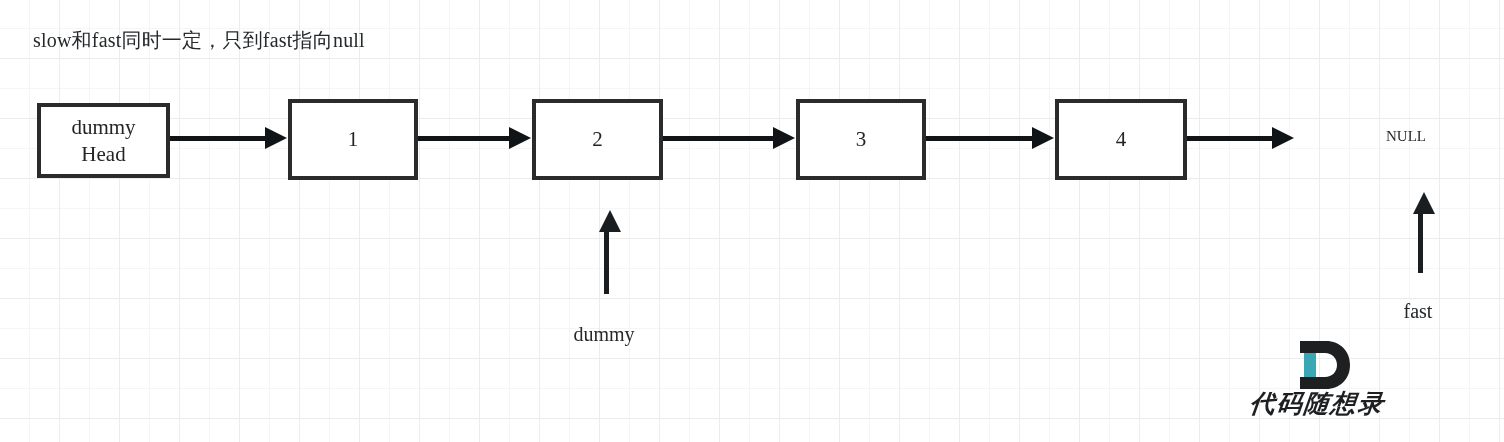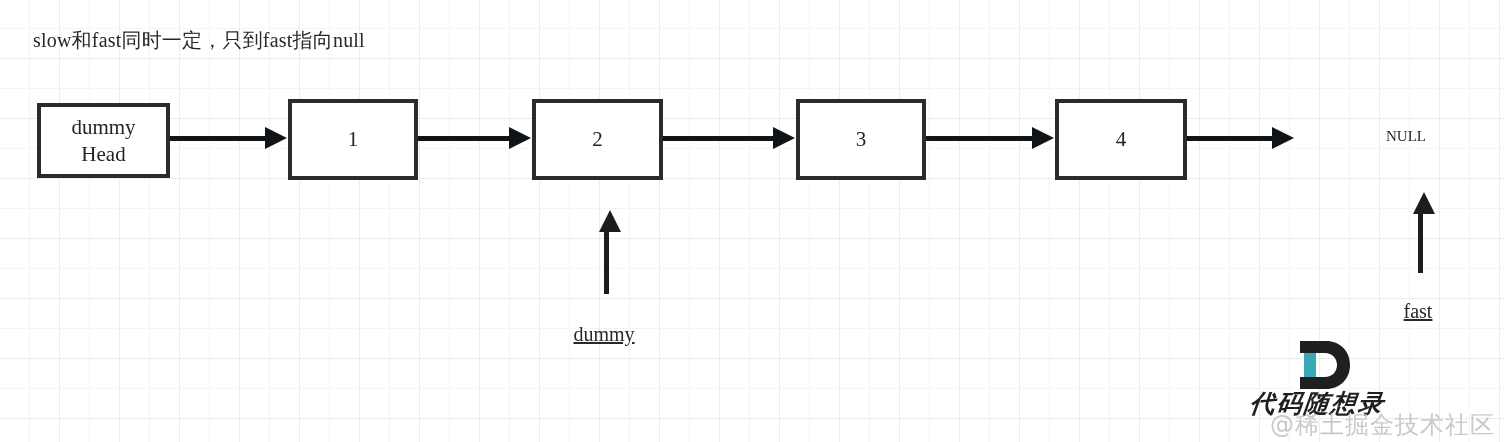--- a/index.html
+++ b/index.html
@@ -82,21 +82,20 @@
     border-right: 11px solid transparent;
     border-bottom: 22px solid #1b1e20;
   }
   .ptr-label {
     position: absolute;
     font-family: "Liberation Serif", serif;
     font-size: 20px;
     color: #26292b;
     text-align: center;
     white-space: nowrap;
-    text-decoration: underline;
   }
 
   
   .null-text {
     position: absolute;
     font-family: "Liberation Serif", serif;
     font-size: 15px;
     color: #26292b;
     white-space: nowrap;
   }
@@ -212,16 +211,15 @@
 
   <div class="wm">
     <div class="wm-logo">
       <div class="wm-logo-bar"></div>
       <svg class="wm-logo-d" viewBox="0 0 54 48">
         <path d="M4 0 H30 C44 0 54 10 54 24 C54 38 44 48 30 48 H4 V36 H29
                  C36 36 41 31 41 24 C41 17 36 12 29 12 H4 Z" fill="#1d1f21"></path>
       </svg>
     </div>
     <div class="wm-brand">代码随想录</div>
-    <div class="wm-sub">@稀土掘金技术社区</div>
   </div>
 
 </div>
 
 </body></html>

